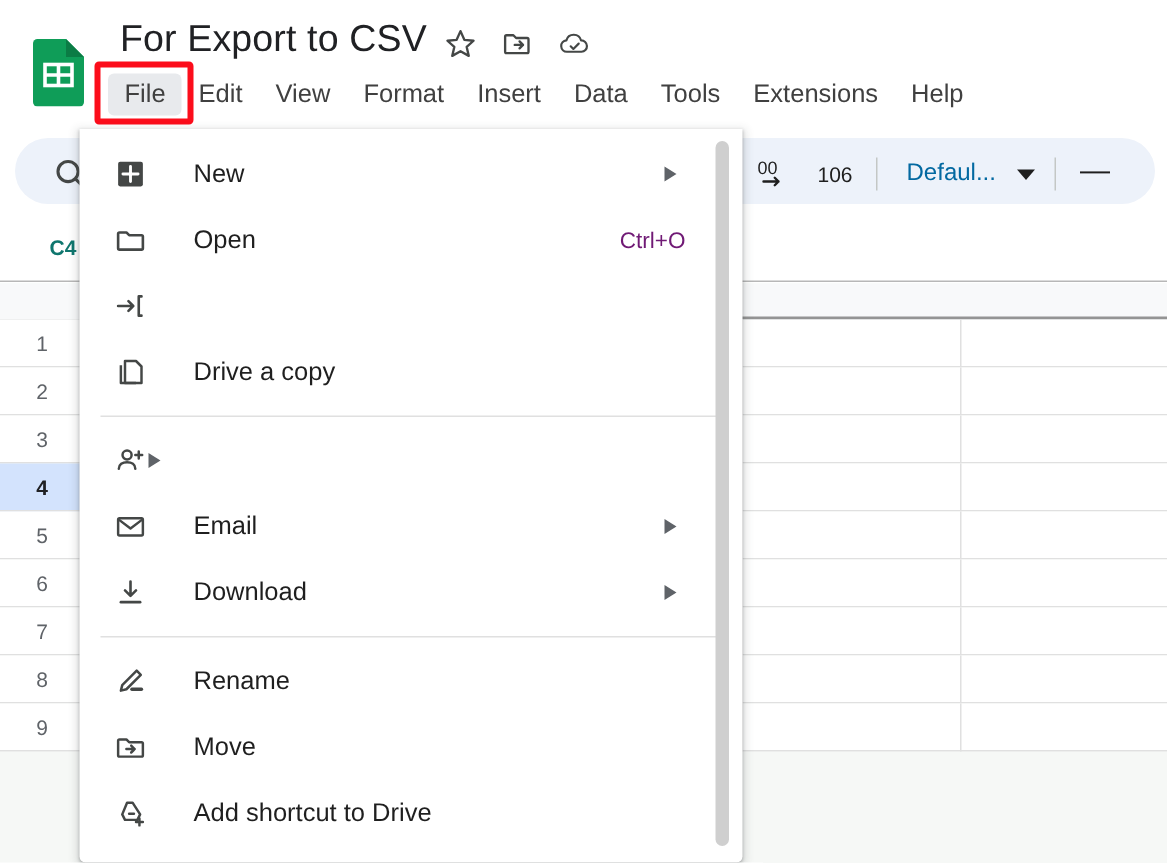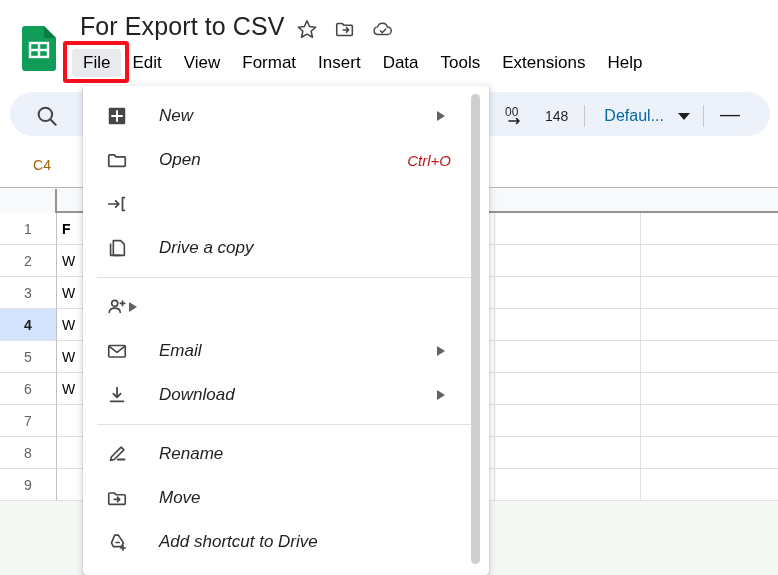--- a/index.html
+++ b/index.html
@@ -57,21 +57,21 @@
   #menubar {
     position: absolute;
     left: 72px; top: 49px;
     display: flex;
     align-items: center;
     gap: 0px;
     height: 28px;
   }
   .menu-item {
     font-size: 17px;
-    color: #000000;
+    color: #404040;
     padding: 3px 11px;
     border-radius: 4px;
     cursor: pointer;
     white-space: nowrap;
     line-height: 22px;
   }
   .menu-item.active {
     background: #e8eaed;
   }
 
@@ -157,23 +157,24 @@
     width: 778px; height: 44px;
     background: #ffffff;
     border-bottom: 1px solid #b7b7b7;
     z-index: 1;
   }
   #cell-ref {
     position: absolute;
     left: 14px; top: 157px;
     width: 56px;
     font-size: 14px;
-    color: #a16207;
+    color: #0f766e;
     text-align: center;
     z-index: 2;
+    font-weight: bold;
   }
 
   
   #grid-wrap {
     position: absolute;
     left: 0; top: 189px;
     width: 778px; height: 386px;
     background: #f6f8f6;
     overflow: hidden;
     z-index: 0;
@@ -243,30 +244,29 @@
     cursor: cell;
   }
   .cell.bold { font-weight: bold; }
   .grid-row.selected .cell.sel {
     outline: none;
   }
 
   
   #file-menu {
     position: absolute;
-    left: 83px; top: 86px;
-    width: 406px;
+    left: 53px; top: 86px;
+    width: 442px;
     height: 489px;
     background: #ffffff;
     box-shadow: 0 2px 6px 2px rgba(60,64,67,.15), 0 1px 2px rgba(60,64,67,.3);
     border-radius: 0 0 4px 4px;
     z-index: 10;
     overflow: hidden;
     padding-top: 8px;
-    font-style: italic;
   }
   .menu-row {
     position: relative;
     height: 44px;
     display: flex;
     align-items: center;
     padding: 0 16px 0 22px;
     cursor: pointer;
   }
   .mi-icon {
@@ -280,21 +280,21 @@
   .mi-icon svg { display: block; }
   .mi-label {
     margin-left: 30px;
     font-size: 17px;
     color: #1f1f1f;
     white-space: nowrap;
     flex: 1;
   }
   .mi-shortcut {
     font-size: 15px;
-    color: #b91c1c;
+    color: #701a75;
     white-space: nowrap;
     margin-right: 22px;
   }
   .mi-arrow {
     width: 0; height: 0;
     border-top: 5px solid transparent;
     border-bottom: 5px solid transparent;
     border-left: 8px solid #5f6368;
     margin-right: 28px;
   }
@@ -373,21 +373,21 @@
   </svg>
 </div>
 
 <div id="toolbar-right">
   <div class="tb-btn">
     <svg width="26" height="24" viewBox="0 0 26 24" fill="none" stroke="#1f1f1f" stroke-width="1.6">
       <text x="0" y="12" font-size="12" font-family="Liberation Sans, sans-serif" fill="#1f1f1f" stroke="none">00</text>
       <path d="M4 17h10M11.5 14.5L14 17l-2.5 2.5" stroke-linecap="round" stroke-linejoin="round"></path>
     </svg>
   </div>
-  <div class="tb-btn">148</div>
+  <div class="tb-btn">106</div>
   <div class="tb-sep"></div>
   <div id="font-name">Defaul...</div>
   <div class="caret-down"></div>
   <div class="tb-sep"></div>
   <div class="tb-btn" id="minus-btn">—</div>
 </div>
 
 <div id="formula-bar"></div>
 <div id="cell-ref">C4</div>
 

